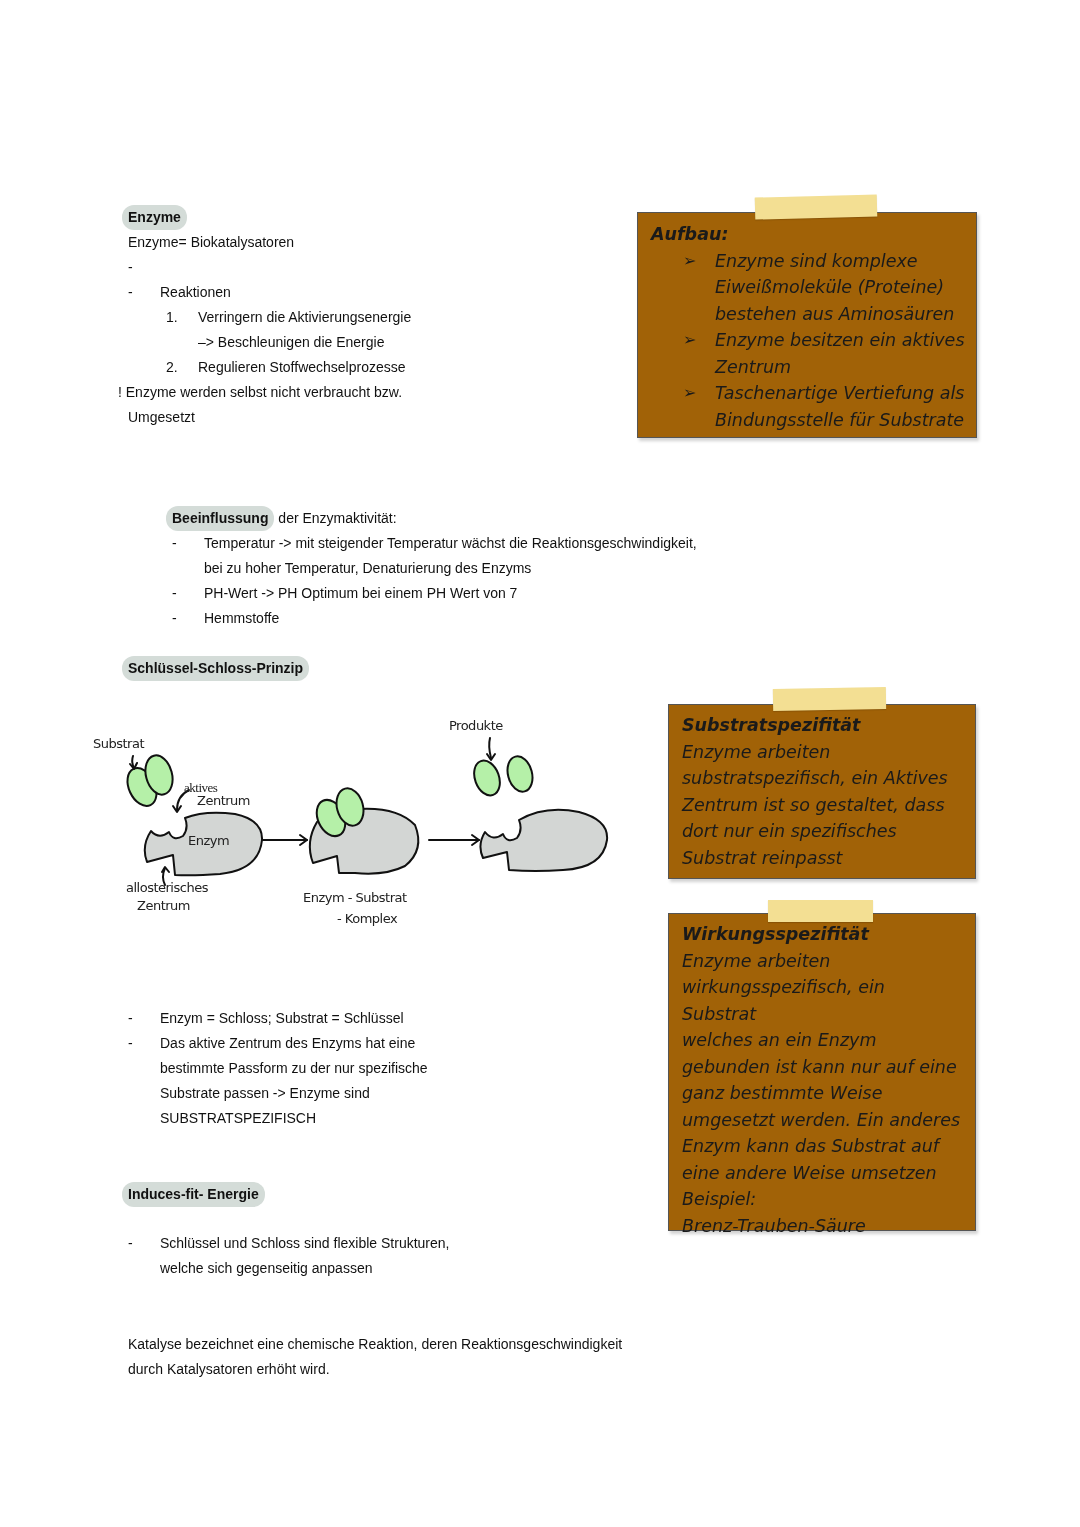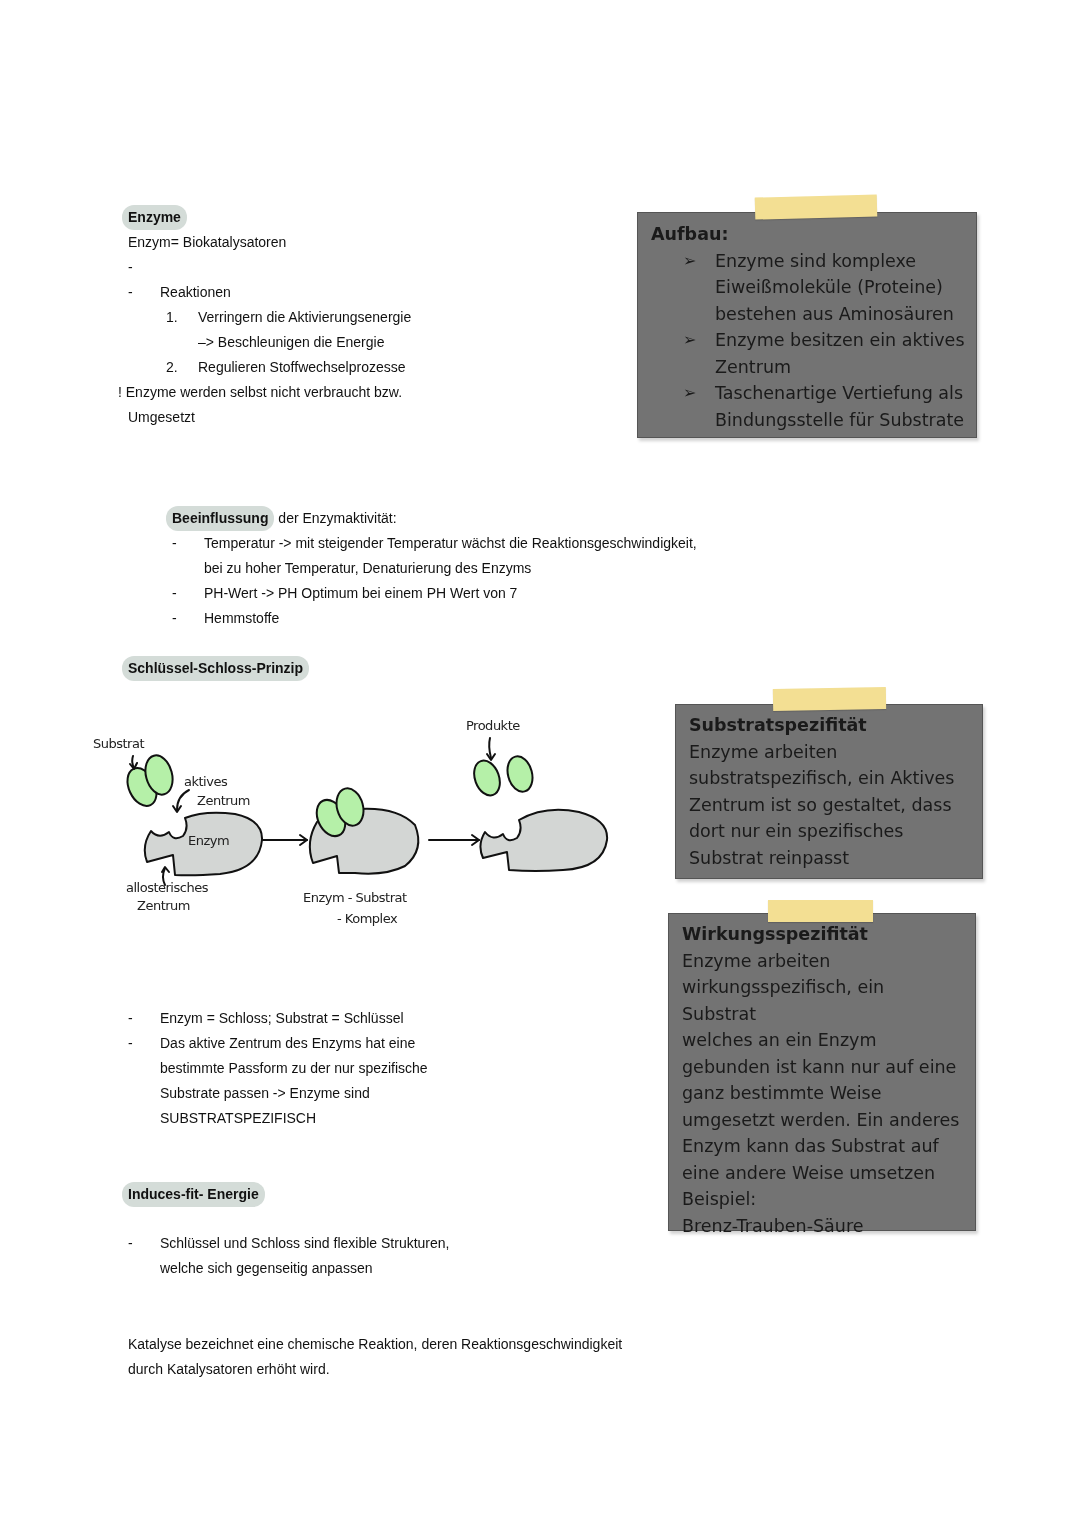--- a/index.html
+++ b/index.html
@@ -12,41 +12,41 @@
       display: inline-block; background: #d4dcd8; border-radius: 12px;
       padding: 0 6px; margin-left: -6px; font-weight: bold;
     }
     .line { white-space: nowrap; }
     .dash-row { display: flex; white-space: nowrap; }
     .dash { width: 38px; padding-left: 6px; flex: none; }
     .num { width: 32px; flex: none; }
     .indent1 { padding-left: 38px; }
 
     .note {
-      position: absolute; background: #737373; border: 1.5px solid #555;
+      position: absolute; background: #a16207; border: 1.5px solid #555;
       box-shadow: 2px 3px 3px rgba(0,0,0,0.18);
-      font-family: "DejaVu Sans", sans-serif; font-size: 17.5px; line-height: 26.5px; color: #1a1a1a;
+      font-family: "DejaVu Sans", sans-serif; font-size: 17.5px; line-height: 26.5px; color: #1a1a1a; font-style: italic;
     }
     .tape {
       position: absolute; background: #f3df93; height: 22px;
       box-shadow: 0 1px 1px rgba(0,0,0,0.15);
     }
     .note-title { font-weight: bold; }
     .arrow-row { display: flex; white-space: nowrap; }
     .arrow-glyph { width: 32px; flex: none; font-size: 16px; }
 
     .diagram { position: absolute; left: 85px; top: 700px; width: 540px; height: 240px; }
     .hand { font-family: "DejaVu Sans", sans-serif; font-size: 13px; color: #222; position: absolute; white-space: nowrap; letter-spacing: -0.5px; }
   </style>
 </head>
 <body>
 
 <div class="block arial" style="left:128px; top:205px;">
   <div class="line"><span class="hl">Enzyme</span></div>
-  <div class="line">Enzym= Biokatalysatoren</div>
+  <div class="line">Enzyme= Biokatalysatoren</div>
   <div class="dash-row" style="margin-left:-6px;">
       <span class="dash">-</span>
     </div>
   <div class="dash-row" style="margin-left:-6px;">
       <span class="dash">-</span>
       <span>Reaktionen</span>
     </div>
   <div class="dash-row indent1">
       <span class="num">1.</span>
       <span>Verringern die Aktivierungsenergie</span>
@@ -144,31 +144,31 @@
       <path fill="#d3d6d4" d="M400 132 Q408 142 418 134 Q422 144 432 138 Q438 130 434 120 Q460 105 494 112 Q524 120 522 140 Q518 168 478 170 Q450 172 424 170 L422 152 L398 158 Q392 145 400 132 Z"></path>
 
       <ellipse cx="402" cy="78" rx="12" ry="18" fill="#b5f0a8" transform="rotate(-20 402 78)"></ellipse>
       <ellipse cx="435" cy="74" rx="12" ry="18" fill="#b5f0a8" transform="rotate(-15 435 74)"></ellipse>
 
       <path d="M405 38 Q403 46 406 58"></path>
         <path d="M402 54 L406 60 L410 54"></path>
     </g>
   </svg>
   <span class="hand" style="left:8px; top:36px;">Substrat</span>
-  <span class="hand" style="left:99px; top:74px;">aktives</span>
+  <span class="hand" style="left:99px; top:80px;font-family:Liberation Serif, serif;">aktives</span>
   <span class="hand" style="left:112px; top:93px;">Zentrum</span>
   <span class="hand" style="left:103px; top:133px;">Enzym</span>
   <span class="hand" style="left:41px; top:180px;">allosterisches</span>
   <span class="hand" style="left:52px; top:198px;">Zentrum</span>
   <span class="hand" style="left:218px; top:190px;">Enzym - Substrat</span>
   <span class="hand" style="left:252px; top:211px;">- Komplex</span>
-  <span class="hand" style="left:381px; top:18px;text-align:center;">Produkte</span>
-</div>
-
-<div class="note" style="left:668px; top:704px; width:308px; height:175px; padding:7px 12px 0 13px;margin-left:7px;">
+  <span class="hand" style="left:364px; top:18px;text-align:center;">Produkte</span>
+</div>
+
+<div class="note" style="left:668px; top:704px; width:308px; height:175px; padding:7px 12px 0 13px;">
   <div class="note-title">Substratspezifität</div>
   <div>Enzyme arbeiten</div>
   <div>substratspezifisch, ein Aktives</div>
   <div>Zentrum ist so gestaltet, dass</div>
   <div>dort nur ein spezifisches</div>
   <div>Substrat reinpasst</div>
 </div>
 <div class="tape" style="left:773px; top:688px; width:113px; transform:rotate(-1deg);"></div>
 
 <div class="note" style="left:668px; top:913px; width:308px; height:318px; padding:7px 12px 0 13px;">

